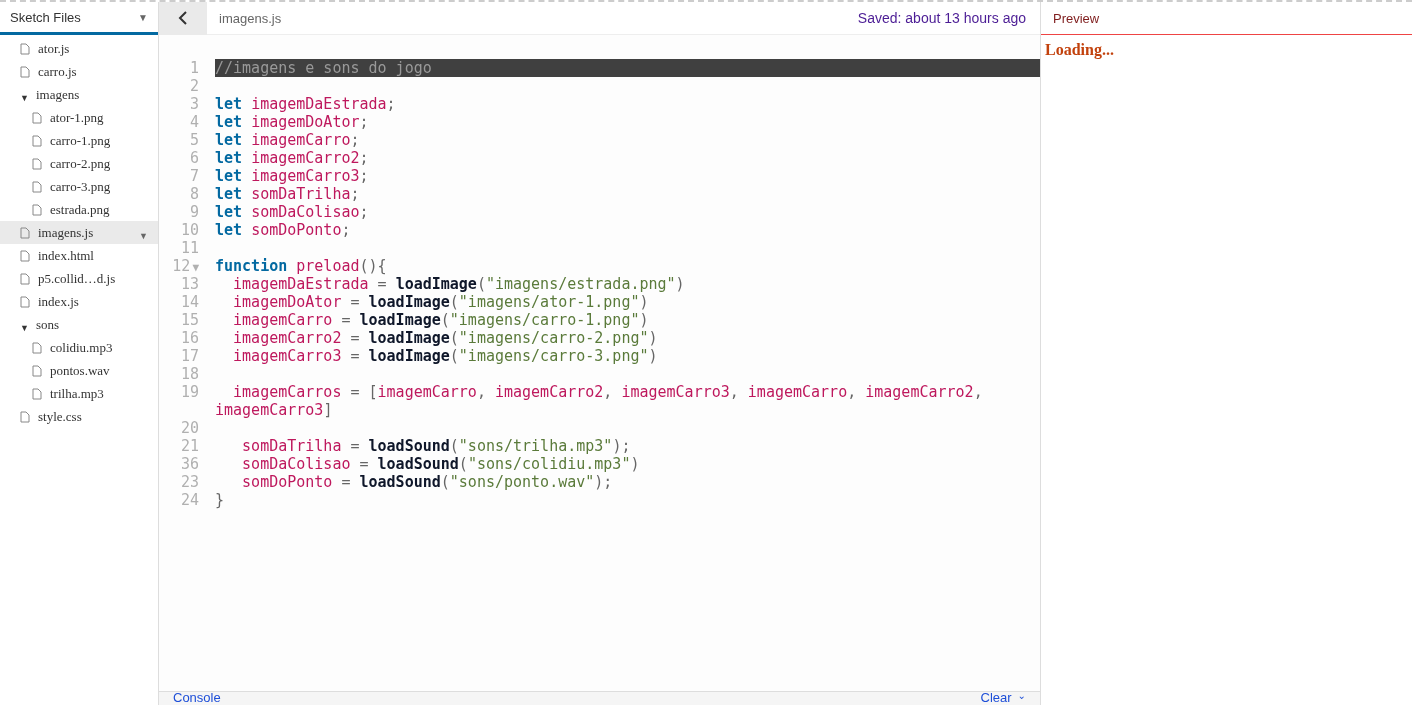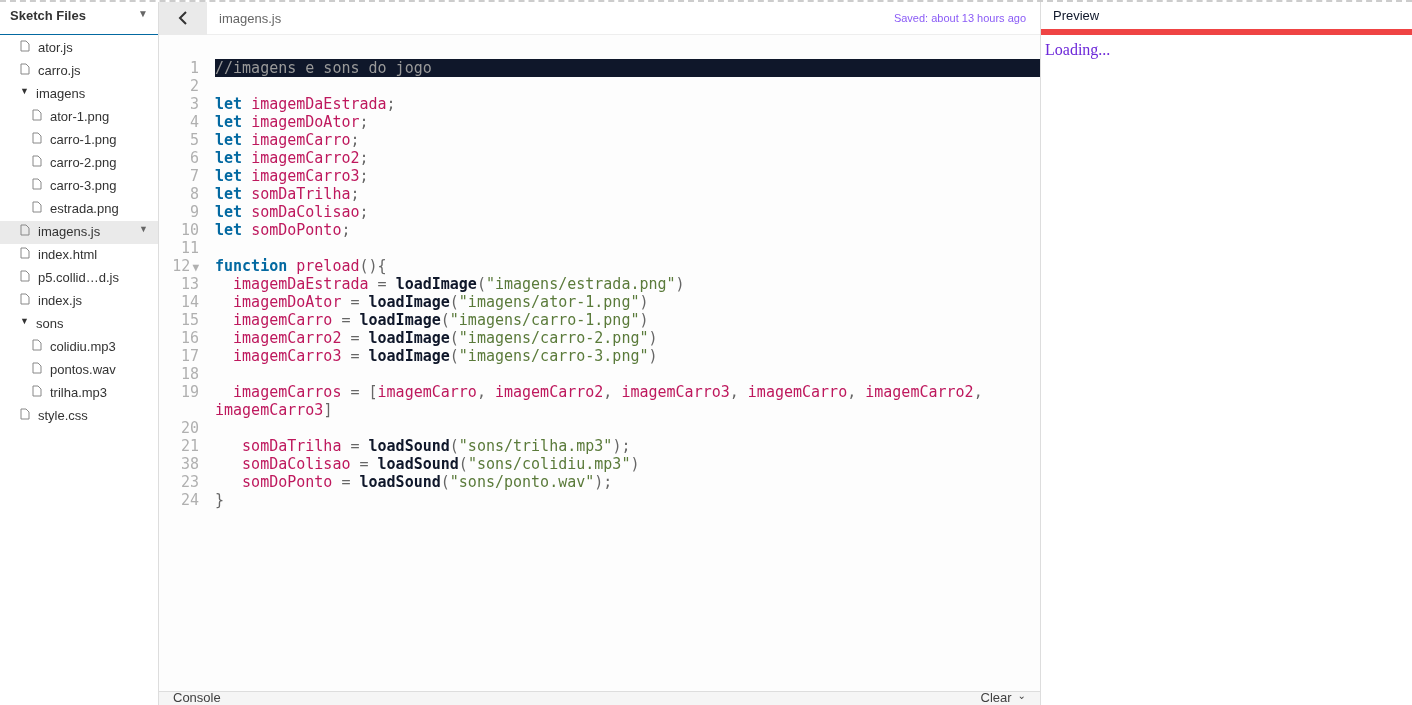--- a/index.html
+++ b/index.html
@@ -24,43 +24,42 @@
     }
     .sidebar {
       width: 159px;
       border-right: 1px solid #ddd;
       display: flex;
       flex-direction: column;
       background: #fff;
     }
     .sidebar-header {
       display: flex;
-      align-items: flex-start;
+      align-items: center;
       justify-content: space-between;
       padding: 6px 10px;
       font-size: 13px;
       color: #333;
       height: 33px;
-      border-bottom: 1px solid #0369a1;
-      font-weight: bold;
+      border-bottom: 3px solid #0369a1;
     }
     .chevron-down {
       font-size: 10px;
       color: #666;
     }
     .file-tree {
       flex: 1;
       overflow-y: auto;
       padding-top: 2px;
     }
     .file-item {
       display: flex;
-      align-items: flex-start;
+      align-items: flex-end;
       padding: 3px 10px 3px 20px;
-      font-family: Liberation Sans, sans-serif;
+      font-family: Liberation Serif, serif;
       font-size: 13px;
       color: #333;
       cursor: pointer;
       height: 23px;
       white-space: nowrap;
     }
     .file-item.nested {
       padding-left: 32px;
     }
     .file-item.selected {
@@ -113,22 +112,22 @@
       color: #333;
       font-weight: bold;
     }
     .filename-display {
       margin-left: 12px;
       font-size: 13px;
       color: #666;
     }
     .saved-status {
       margin-left: auto;
-      font-size: 11px;
-      color: #8b5cf6;
+      font-size: 14px;
+      color: #4c1d95;
     }
     .code-editor {
       flex: 1;
       display: flex;
       overflow: auto;
       font-family: "Consolas", "Monaco", monospace;
       font-size: 15px;
       line-height: 18px;
       background: #fdfdfd;
       padding-top: 24px;
@@ -152,66 +151,67 @@
     .code-content {
       flex: 1;
       padding-left: 8px;
       white-space: pre;
       color: #333;
     }
     .code-line {
       height: 18px;
     }
     .code-line.highlighted {
-      background: #0f172a;
+      background: #404040;
     }
     .tok-comment { color: #999999; }
     .tok-keyword { color: #0369a1; font-weight: bold; }
     .tok-variable { color: #be185d; }
     .tok-function { color: #0f172a; font-weight: bold; }
     .tok-string { color: #5a7a3a; }
     .tok-punct { color: #666666; }
     .console-bar {
       height: 14px;
       border-top: 1px solid #ddd;
       display: flex;
       align-items: flex-end;
       justify-content: space-between;
       padding: 0 14px;
       font-size: 13px;
-      color: #404040;
+      color: #1d4ed8;
       background: #f5f5f5;
     }
     .console-clear {
       display: flex;
       gap: 6px;
       cursor: pointer;
     }
     .preview-panel {
       width: 372px;
       border-left: 1px solid #ddd;
       display: flex;
       flex-direction: column;
       background: #fff;
     }
     .preview-header {
       height: 33px;
       display: flex;
       align-items: center;
       padding: 0 12px;
       font-size: 13px;
-      color: #0f172a;
-      border-bottom: 6px solid #ef4444;
+      color: #7f1d1d;
+      border-bottom: 1px solid #ef4444;
     }
     .preview-content {
       flex: 1;
       padding: 6px 4px;
       font-family: "Times New Roman", serif;
       font-size: 16px;
-      color: #6d28d9;
+      color: #c2410c;
+      font-weight: bold;
     }
   </style>
 </head>
 <body>
 
 <div class="main-container">
 
   <div class="sidebar">
     <div class="sidebar-header">
       <span>Sketch Files</span>
@@ -347,21 +347,21 @@
           <div class="line-number">13</div>
           <div class="line-number">14</div>
           <div class="line-number">15</div>
           <div class="line-number">16</div>
           <div class="line-number">17</div>
           <div class="line-number">18</div>
           <div class="line-number">19</div>
           <div class="line-number">&nbsp;</div>
           <div class="line-number">20</div>
           <div class="line-number">21</div>
-          <div class="line-number">38</div>
+          <div class="line-number">36</div>
           <div class="line-number">23</div>
           <div class="line-number">24</div>
         </div>
       <div class="code-content" id="code-content"><div class="code-line highlighted"><span class="tok-comment">//imagens e sons do jogo</span></div><div class="code-line">&nbsp;</div><div class="code-line"><span class="tok-keyword">let </span><span class="tok-variable">imagemDaEstrada</span><span class="tok-punct">;</span></div><div class="code-line"><span class="tok-keyword">let </span><span class="tok-variable">imagemDoAtor</span><span class="tok-punct">;</span></div><div class="code-line"><span class="tok-keyword">let </span><span class="tok-variable">imagemCarro</span><span class="tok-punct">;</span></div><div class="code-line"><span class="tok-keyword">let </span><span class="tok-variable">imagemCarro2</span><span class="tok-punct">;</span></div><div class="code-line"><span class="tok-keyword">let </span><span class="tok-variable">imagemCarro3</span><span class="tok-punct">;</span></div><div class="code-line"><span class="tok-keyword">let </span><span class="tok-variable">somDaTrilha</span><span class="tok-punct">;</span></div><div class="code-line"><span class="tok-keyword">let </span><span class="tok-variable">somDaColisao</span><span class="tok-punct">;</span></div><div class="code-line"><span class="tok-keyword">let </span><span class="tok-variable">somDoPonto</span><span class="tok-punct">;</span></div><div class="code-line">&nbsp;</div><div class="code-line"><span class="tok-keyword">function </span><span class="tok-variable">preload</span><span class="tok-punct">(){</span></div><div class="code-line"><span>  </span><span class="tok-variable">imagemDaEstrada</span><span class="tok-punct"> = </span><span class="tok-function">loadImage</span><span class="tok-punct">(</span><span class="tok-string">"imagens/estrada.png"</span><span class="tok-punct">)</span></div><div class="code-line"><span>  </span><span class="tok-variable">imagemDoAtor</span><span class="tok-punct"> = </span><span class="tok-function">loadImage</span><span class="tok-punct">(</span><span class="tok-string">"imagens/ator-1.png"</span><span class="tok-punct">)</span></div><div class="code-line"><span>  </span><span class="tok-variable">imagemCarro</span><span class="tok-punct"> = </span><span class="tok-function">loadImage</span><span class="tok-punct">(</span><span class="tok-string">"imagens/carro-1.png"</span><span class="tok-punct">)</span></div><div class="code-line"><span>  </span><span class="tok-variable">imagemCarro2</span><span class="tok-punct"> = </span><span class="tok-function">loadImage</span><span class="tok-punct">(</span><span class="tok-string">"imagens/carro-2.png"</span><span class="tok-punct">)</span></div><div class="code-line"><span>  </span><span class="tok-variable">imagemCarro3</span><span class="tok-punct"> = </span><span class="tok-function">loadImage</span><span class="tok-punct">(</span><span class="tok-string">"imagens/carro-3.png"</span><span class="tok-punct">)</span></div><div class="code-line">&nbsp;</div><div class="code-line"><span>  </span><span class="tok-variable">imagemCarros</span><span class="tok-punct"> = [</span><span class="tok-variable">imagemCarro</span><span class="tok-punct">, </span><span class="tok-variable">imagemCarro2</span><span class="tok-punct">, </span><span class="tok-variable">imagemCarro3</span><span class="tok-punct">, </span><span class="tok-variable">imagemCarro</span><span class="tok-punct">, </span><span class="tok-variable">imagemCarro2</span><span class="tok-punct">, </span></div><div class="code-line"><span class="tok-variable">imagemCarro3</span><span class="tok-punct">]</span></div><div class="code-line">&nbsp;</div><div class="code-line"><span>   </span><span class="tok-variable">somDaTrilha</span><span class="tok-punct"> = </span><span class="tok-function">loadSound</span><span class="tok-punct">(</span><span class="tok-string">"sons/trilha.mp3"</span><span class="tok-punct">);</span></div><div class="code-line"><span>   </span><span class="tok-variable">somDaColisao</span><span class="tok-punct"> = </span><span class="tok-function">loadSound</span><span class="tok-punct">(</span><span class="tok-string">"sons/colidiu.mp3"</span><span class="tok-punct">)</span></div><div class="code-line"><span>   </span><span class="tok-variable">somDoPonto</span><span class="tok-punct"> = </span><span class="tok-function">loadSound</span><span class="tok-punct">(</span><span class="tok-string">"sons/ponto.wav"</span><span class="tok-punct">);</span></div><div class="code-line"><span class="tok-punct">}</span></div></div>
     </div>
     <div class="console-bar">
       <span>Console</span>
       <span class="console-clear">
         <span>Clear</span>
         <span style="font-size:10px;">⌄</span>

